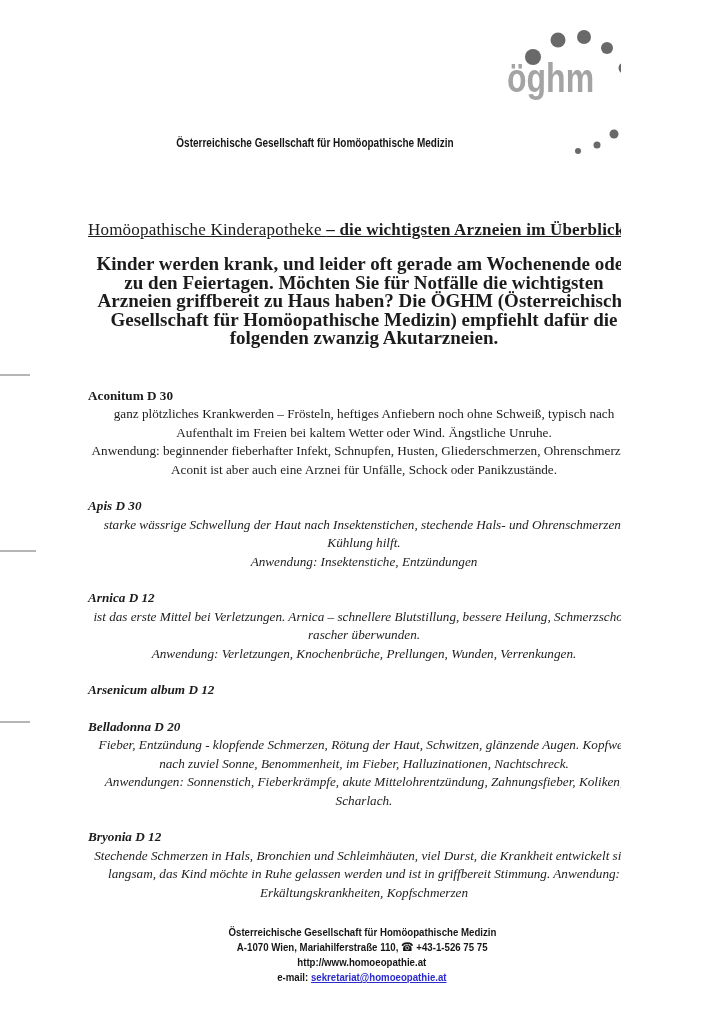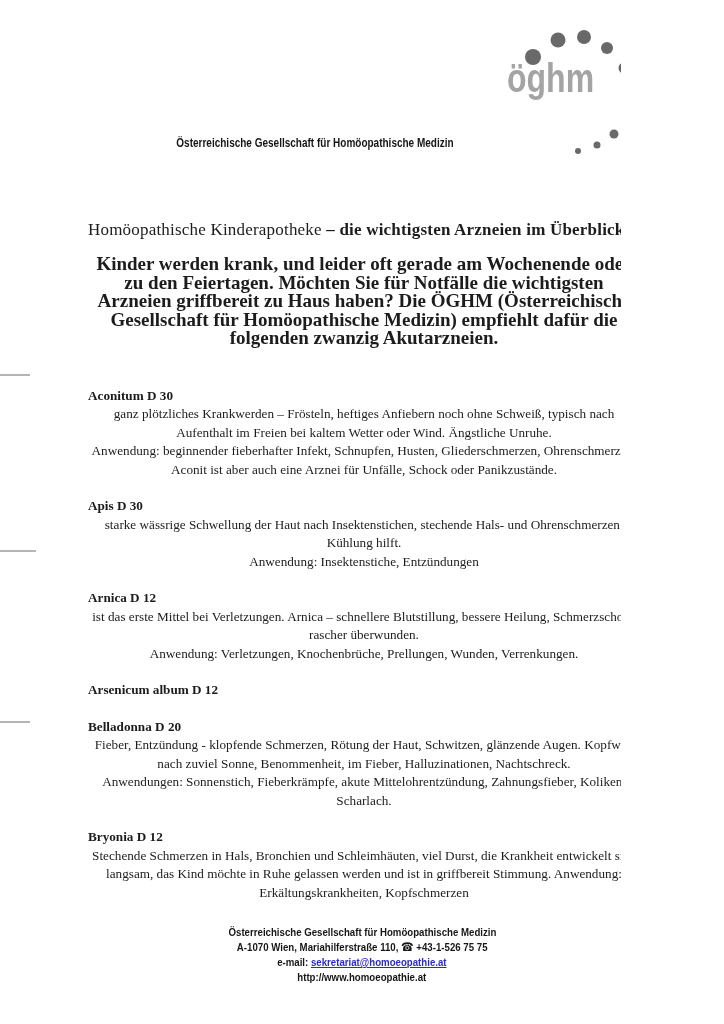--- a/index.html
+++ b/index.html
@@ -28,27 +28,28 @@
     font-family:"Liberation Sans", sans-serif; font-weight:bold;
     font-size:12.5px; color:#161616;
     transform:scaleX(0.80); transform-origin:100% 50%;
   }
 
   
   .content { position:absolute; left:88px; top:220px; width:552px; }
   .title {
     margin:0; font-size:17px; font-weight:normal; white-space:nowrap;
     letter-spacing:0.2px;
+    text-decoration:underline;
   }
   .title .bold { font-weight:bold; }
   .intro {
     margin:15px 0 0 0; font-weight:bold; font-size:19px; line-height:18.5px;text-align:center;
   }
   .remedy { margin-top:39px; }
-  .remedy + .remedy { margin-top:18px; }
+  .remedy + .remedy { margin-top:18px;font-style:italic; }
   .remedy h2 { margin:0; font-size:13.2px; line-height:18.5px; font-weight:bold; }
   .remedy p { margin:0; font-size:13.2px; line-height:18.5px; white-space:pre-line;text-align:center; }
 
   
   .footer {
     position:absolute; left:0; top:925px; width:724px; text-align:center;
     font-family:"Liberation Sans", sans-serif; font-weight:bold;
     font-size:11.5px; line-height:15px; color:#161616;
   }
   .footer .fline { display:block; }
@@ -120,17 +121,17 @@
 
     <section class="remedy">
       <h2>Bryonia D 12</h2>
       <p>Stechende Schmerzen in Hals, Bronchien und Schleimhäuten, viel Durst, die Krankheit entwickelt sich langsam, das Kind möchte in Ruhe gelassen werden und ist in griffbereit Stimmung. Anwendung: Erkältungskrankheiten, Kopfschmerzen</p>
     </section>
   </div>
 
   <div class="footer">
     <span class="fline"><span class="squeeze">Österreichische Gesellschaft für Homöopathische Medizin</span></span>
     <span class="fline"><span class="squeeze"><span>A-1070 Wien, Mariahilferstraße 110,</span> <span class="phone-icon">☎</span> <span>+43-1-526 75 75</span></span></span>
+    <span class="fline"><span class="squeeze">http://www.homoeopathie.at</span></span>
     <span class="fline"><span class="squeeze"><span>e-mail: </span><a class="email-link">sekretariat@homoeopathie.at</a></span></span>
-    <span class="fline"><span class="squeeze">http://www.homoeopathie.at</span></span>
   </div>
 
 </div>
 
 </body></html>

